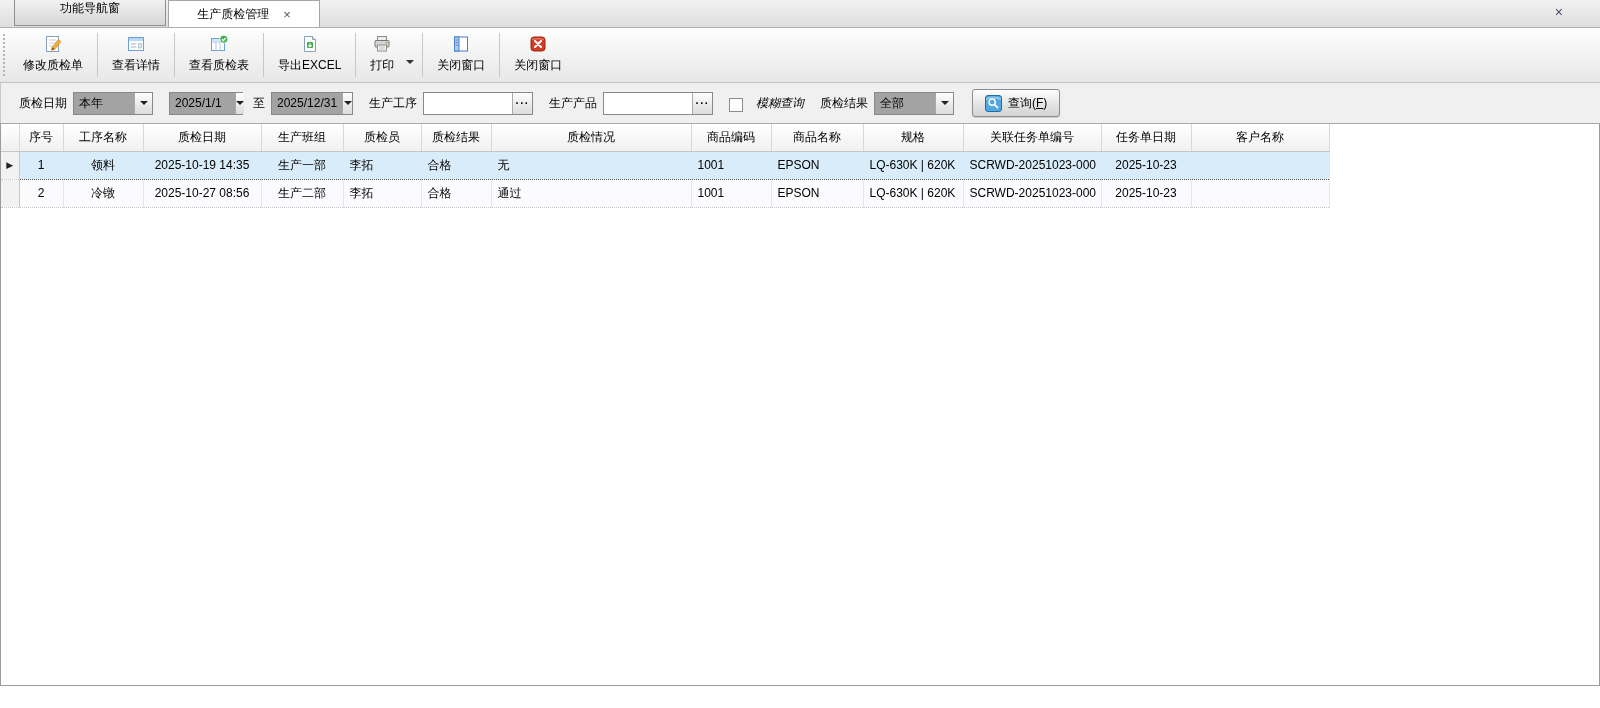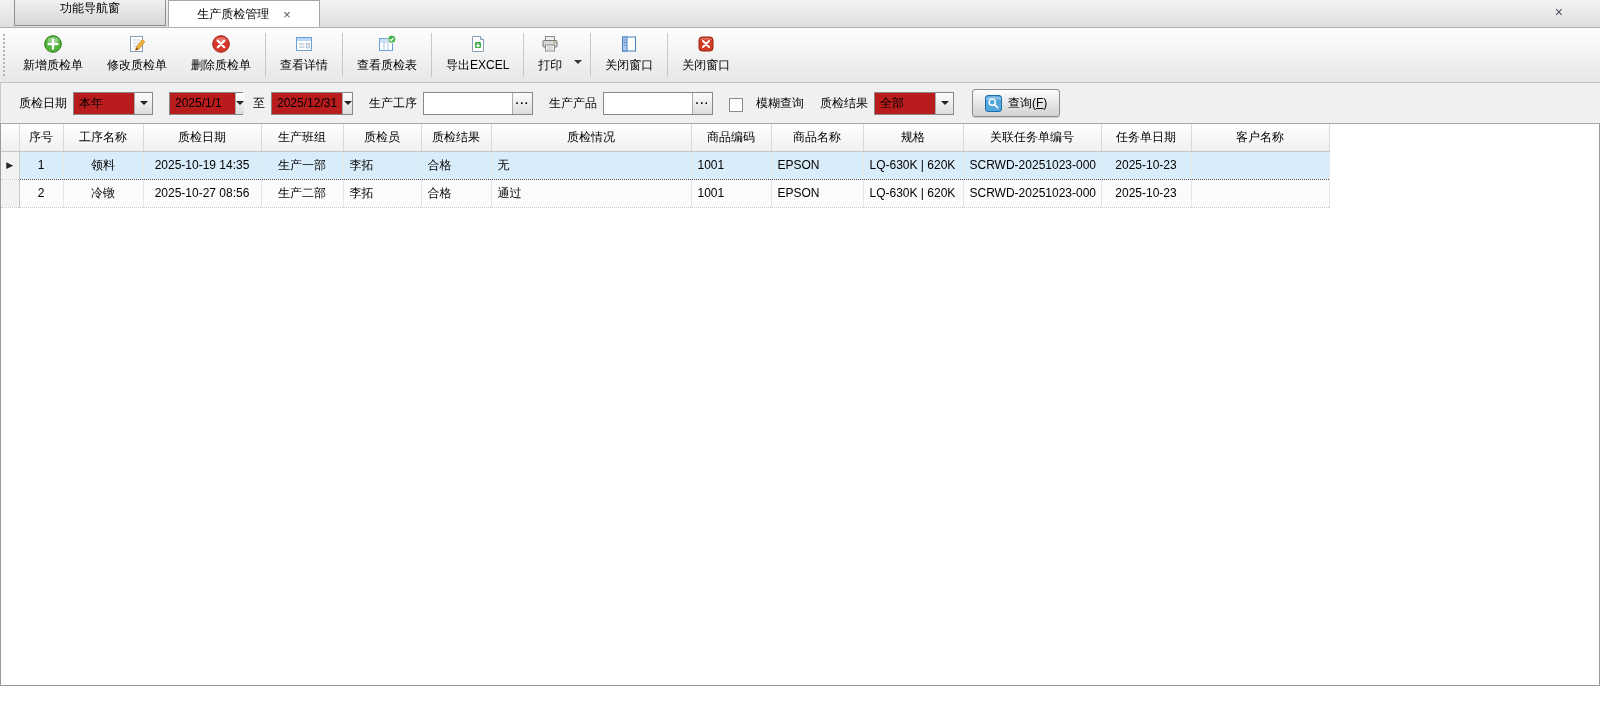--- a/index.html
+++ b/index.html
@@ -95,21 +95,21 @@
     height: 40px;
     background: #f0f0f0;
     display: flex;
     align-items: center;
     padding-left: 18px;
     border-left: 1px solid #c9c9c9;
   }
   .flabel { margin-right: 6px; white-space: nowrap; }
   .combo, .datebox, .textbox {
     height: 23px;
-    background: #b91c1c;
+    background: #a3a3a3;
     border: 1px solid #888;
     display: flex;
     align-items: stretch;
   }
   .combo .val, .datebox .val { flex:1; display:flex; align-items:center; padding:0 5px; white-space:nowrap; }
   .arrowbtn {
     width: 18px;
     border-left: 1px solid #aaa;
     background: linear-gradient(#fdfdfd, #dcdcdc);
     display:flex; align-items:center; justify-content:center;
@@ -125,21 +125,21 @@
     border-left: 1px solid #aaa;
     background: linear-gradient(#fdfdfd, #dcdcdc);
     display:flex; align-items:center; justify-content:center;
     cursor:pointer; font-weight:bold; letter-spacing:1px; font-size:11px;
   }
   .checkbox {
     width: 14px; height: 14px;
     background: #fff; border: 1px solid #8a8a8a;
     margin-right: 5px; cursor: pointer; flex: none;
   }
-  .check-wrap { display:flex; align-items:flex-end; cursor:pointer; }
+  .check-wrap { display:flex; align-items:flex-end; cursor:pointer;font-style:italic; }
   .search-btn {
     height: 28px;
     margin-left: 18px;
     padding: 0 12px;
     border: 1px solid #8e8e8e;
     border-radius: 3px;
     background: linear-gradient(#fefefe, #e9e9e9 45%, #d2d2d2);
     box-shadow: 0 1px 1px rgba(0,0,0,.15);
     display: flex; align-items: center; gap: 6px;
     cursor: pointer;
@@ -213,47 +213,31 @@
   <div class="tab-active">
     <span>生产质检管理</span>
     <span class="tab-close">×</span>
   </div>
   <span class="win-close">×</span>
 </div>
 
 <div class="toolbar">
   <div class="grip"></div>
 
-  <div class="tbtn">
-    <svg width="20" height="20" viewBox="0 0 20 20">
-      <circle cx="10" cy="10" r="8.3" fill="#52b43c" stroke="#2e7d14"></circle>
-      <ellipse cx="10" cy="6.2" rx="5.4" ry="3" fill="rgba(255,255,255,0.35)"></ellipse>
-      <path d="M10 5.6v8.8M5.6 10h8.8" stroke="#fff" stroke-width="2.4" stroke-linecap="round"></path>
-    </svg>
-    <span class="lbl">新增质检单</span>
-  </div>
 
   <div class="tbtn">
     <svg width="20" height="20" viewBox="0 0 20 20">
       <rect x="3.5" y="2.5" width="12" height="15" fill="#fff" stroke="#8aa0b8"></rect>
       <path d="M6 6h7M6 9h7M6 12h4" stroke="#c2cedb" stroke-width="1"></path>
       <path d="M9.2 13.2l6-7.6 2.7 2.1-6 7.6-3.4 1z" fill="#f2b23a" stroke="#c07820" stroke-width="0.6"></path>
       <path d="M8.5 16.3l1-2.8 1.8 1.5z" fill="#6b4a17"></path>
     </svg>
     <span class="lbl">修改质检单</span>
   </div>
 
-  <div class="tbtn">
-    <svg width="20" height="20" viewBox="0 0 20 20">
-      <circle cx="10" cy="10" r="8.3" fill="#d9372a" stroke="#9e2413"></circle>
-      <ellipse cx="10" cy="6.2" rx="5.4" ry="3" fill="rgba(255,255,255,0.3)"></ellipse>
-      <path d="M6.8 6.8l6.4 6.4M13.2 6.8l-6.4 6.4" stroke="#fff" stroke-width="2.2" stroke-linecap="round"></path>
-    </svg>
-    <span class="lbl">删除质检单</span>
-  </div>
 
   <div class="tsep"></div>
 
   <div class="tbtn">
     <svg width="20" height="20" viewBox="0 0 20 20">
       <rect x="2.5" y="3.5" width="15" height="13" fill="#fff" stroke="#6a9fd8"></rect>
       <rect x="3" y="4" width="14" height="3" fill="#b9d7f2"></rect>
       <path d="M5 10h5.5M5 13h5.5" stroke="#9fb6cc" stroke-width="1.2"></path>
       <rect x="12.5" y="9.5" width="3" height="4.5" fill="#d9e8f7" stroke="#9fb6cc" stroke-width="0.7"></rect>
     </svg>

